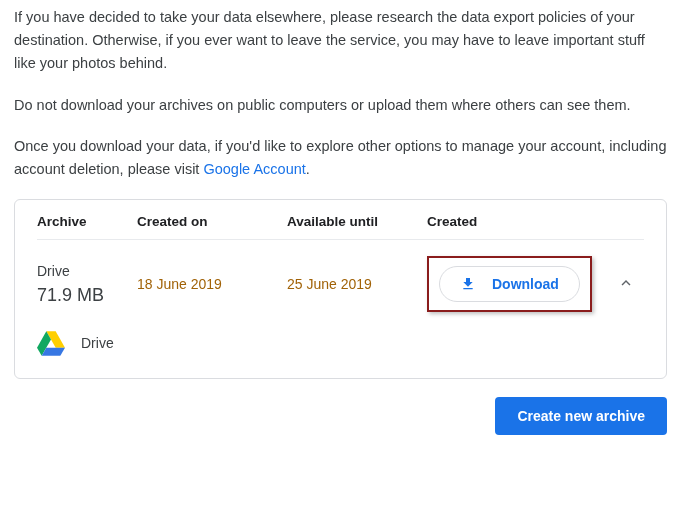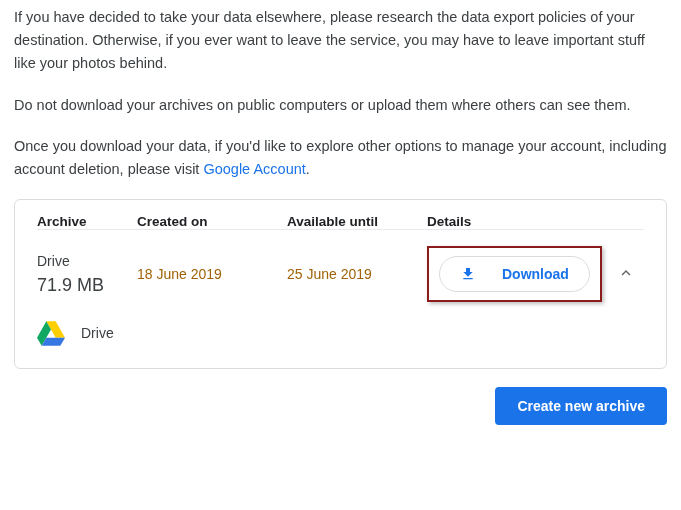--- a/index.html
+++ b/index.html
@@ -24,20 +24,21 @@
     .card {
       border: 1px solid #dadce0;
       border-radius: 6px;
       padding: 14px 22px 12px 22px;
       margin-top: 4px;
     }
     .header-row {
       display: flex;
       align-items: center;
       border-bottom: 1px solid #e8eaed;
+      padding-bottom: 10px;
     }
     .header-row > div {
       font-weight: 700;
       color: #202124;
       font-size: 13.5px;
     }
     .col-archive { width: 100px; }
     .col-created { width: 150px; }
     .col-available { width: 140px; }
     .col-details { flex: 1; }
@@ -52,21 +53,21 @@
     .cell-text { font-size: 14px; color: #a16207; }
     .download-wrap {
       border: 2px solid #8a1c1c;
       padding: 8px 10px;
       display: inline-block;
       box-shadow: 2px 2px 4px rgba(0,0,0,0.25);
     }
     .download-btn {
       display: inline-flex;
       align-items: center;
-      gap: 26px;
+      gap: 16px;
       border: 1px solid #dadce0;
       border-radius: 20px;
       background: #fff;
       padding: 9px 20px;
       cursor: pointer;
       font-size: 14px;
       font-weight: 700;
       color: #1a73e8;
     }
     .download-icon svg { width: 16px; height: 16px; fill: #1a73e8; display:block;}
@@ -109,21 +110,21 @@
   <p>
     <span>Once you download your data, if you'd like to explore other options to manage your account, including account deletion, please visit </span><a href="#">Google Account</a><span>.</span>
   </p>
 </div>
 
 <div class="card">
   <div class="header-row">
     <div class="col-archive">Archive</div>
     <div class="col-created">Created on</div>
     <div class="col-available">Available until</div>
-    <div class="col-details">Details</div>
+    <div class="col-details">Created</div>
     <div class="col-expand"></div>
   </div>
 
   <div class="data-row">
     <div class="col-archive">
       <div class="archive-name">Drive</div>
       <div class="archive-size">71.9 MB</div>
     </div>
     <div class="col-created cell-text">18 June 2019</div>
     <div class="col-available cell-text">25 June 2019</div>

